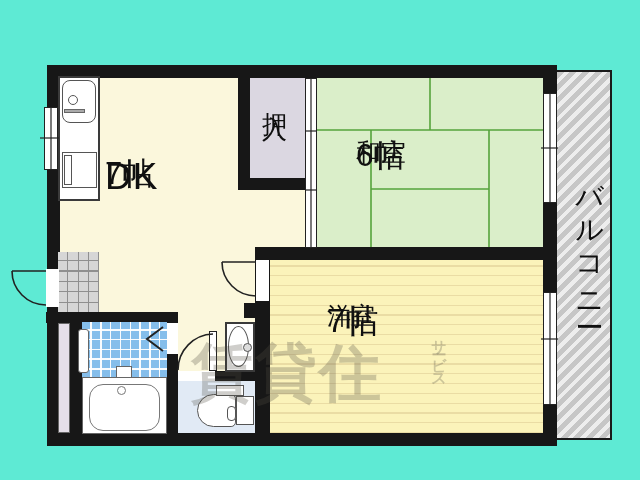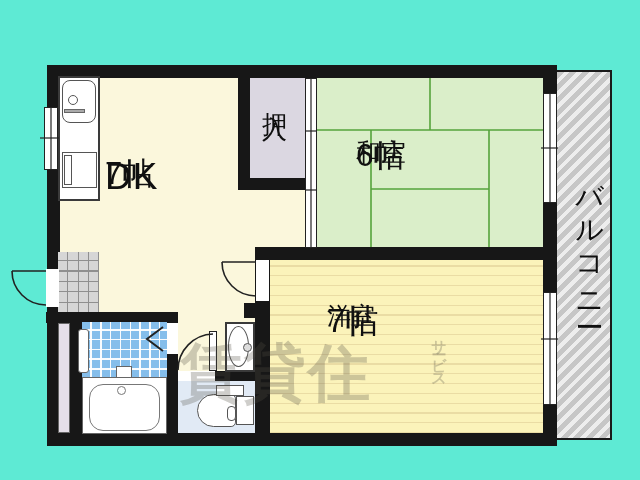--- a/index.html
+++ b/index.html
@@ -148,16 +148,16 @@
     <div class="big2">和室</div>
     <div class="sz">6帖</div>
   </div>
   <div class="label" style="left:327px;top:303px;width:138px">
     <div class="big2" style="font-size:24px">洋室</div>
     <div class="sz" style="font-size:33px">7帖</div>
   </div>
   <div class="vtext" style="left:259px;top:92px;font-size:25px;letter-spacing:4px">押入</div>
   <div class="vtext" style="left:570px;top:165px;font-size:28px;letter-spacing:5px">バルコニー</div>
 
-  <div class="wm" style="left:180px;top:331px;font-size:62px;letter-spacing:2px">賃貸住</div>
+  <div class="wm" style="left:191px;top:331px;font-size:62px;letter-spacing:2px">賃貸住</div>
   <div class="wm vtext" style="left:429px;top:329px;font-size:15px;color:rgba(82,78,70,0.28)">サービス</div>
 
 </div>
 
 </body></html>

